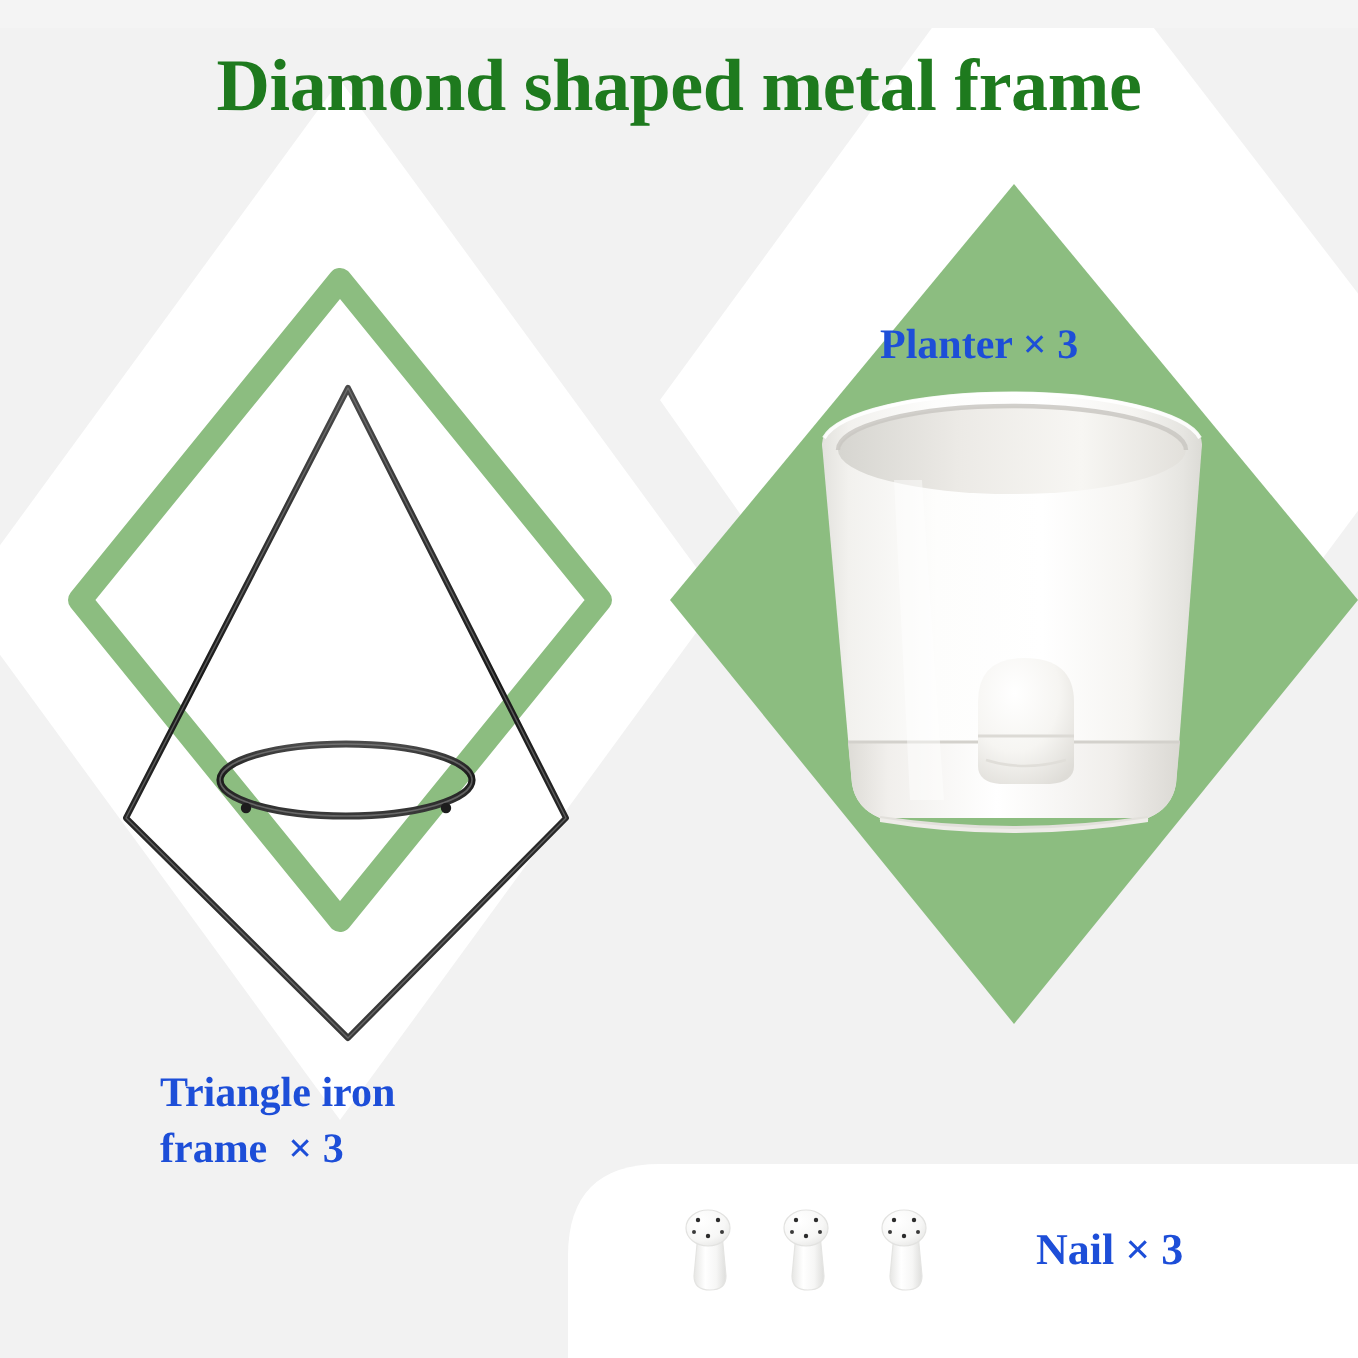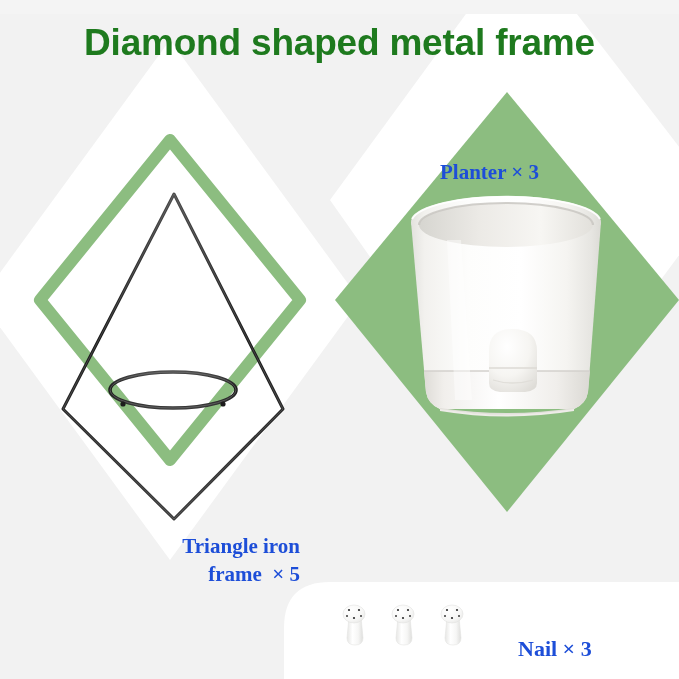--- a/index.html
+++ b/index.html
@@ -24,21 +24,21 @@
     top: 0;
     width: 679px;
     height: 679px;
   }
   #title {
     position: absolute;
     left: 0;
     top: 22px;
     width: 679px;
     text-align: center;
-    font-family: Liberation Sans, sans-serif;
+    font-family: Liberation Serif, serif;
     font-weight: bold;
     font-size: 37px;
     letter-spacing: -0.2px;
     color: #1e7a1e;
     white-space: nowrap;
     z-index: 6;
   }
   .serif-label {
     position: absolute;
     font-family: "Liberation Serif", "DejaVu Serif", serif;
@@ -49,27 +49,27 @@
   }
   #planter-label {
     left: 440px;
     top: 160px;
     font-size: 21px;
   }
   #frame-label {
     left: 80px;
     top: 532px;
     width: 220px;
-    text-align: right;
+    text-align: left;
     font-size: 21px;
     line-height: 28px;
   }
   #nail-label {
     left: 518px;
-    top: 636px;
+    top: 612px;
     font-size: 22px;
   }
 </style>
 </head>
 <body>
 
 <div id="stage">
 
   <svg id="bg-svg" viewBox="0 0 679 679">
     <defs>
@@ -241,17 +241,17 @@
         <circle cx="7" cy="12" r="1.0" fill="#3a3a3a"></circle>
         <circle cx="21" cy="12" r="1.0" fill="#3a3a3a"></circle>
       </g>
     </g>
   </svg>
 
   <div id="title">Diamond shaped metal frame</div>
 
   <div id="planter-label" class="serif-label">Planter × 3</div>
 
-  <div id="frame-label" class="serif-label"><span>Triangle iron</span><br><span>frame  × 5</span></div>
+  <div id="frame-label" class="serif-label"><span>Triangle iron</span><br><span>frame  × 3</span></div>
 
   <div id="nail-label" class="serif-label">Nail × 3</div>
 
 </div>
 
 </body></html>

